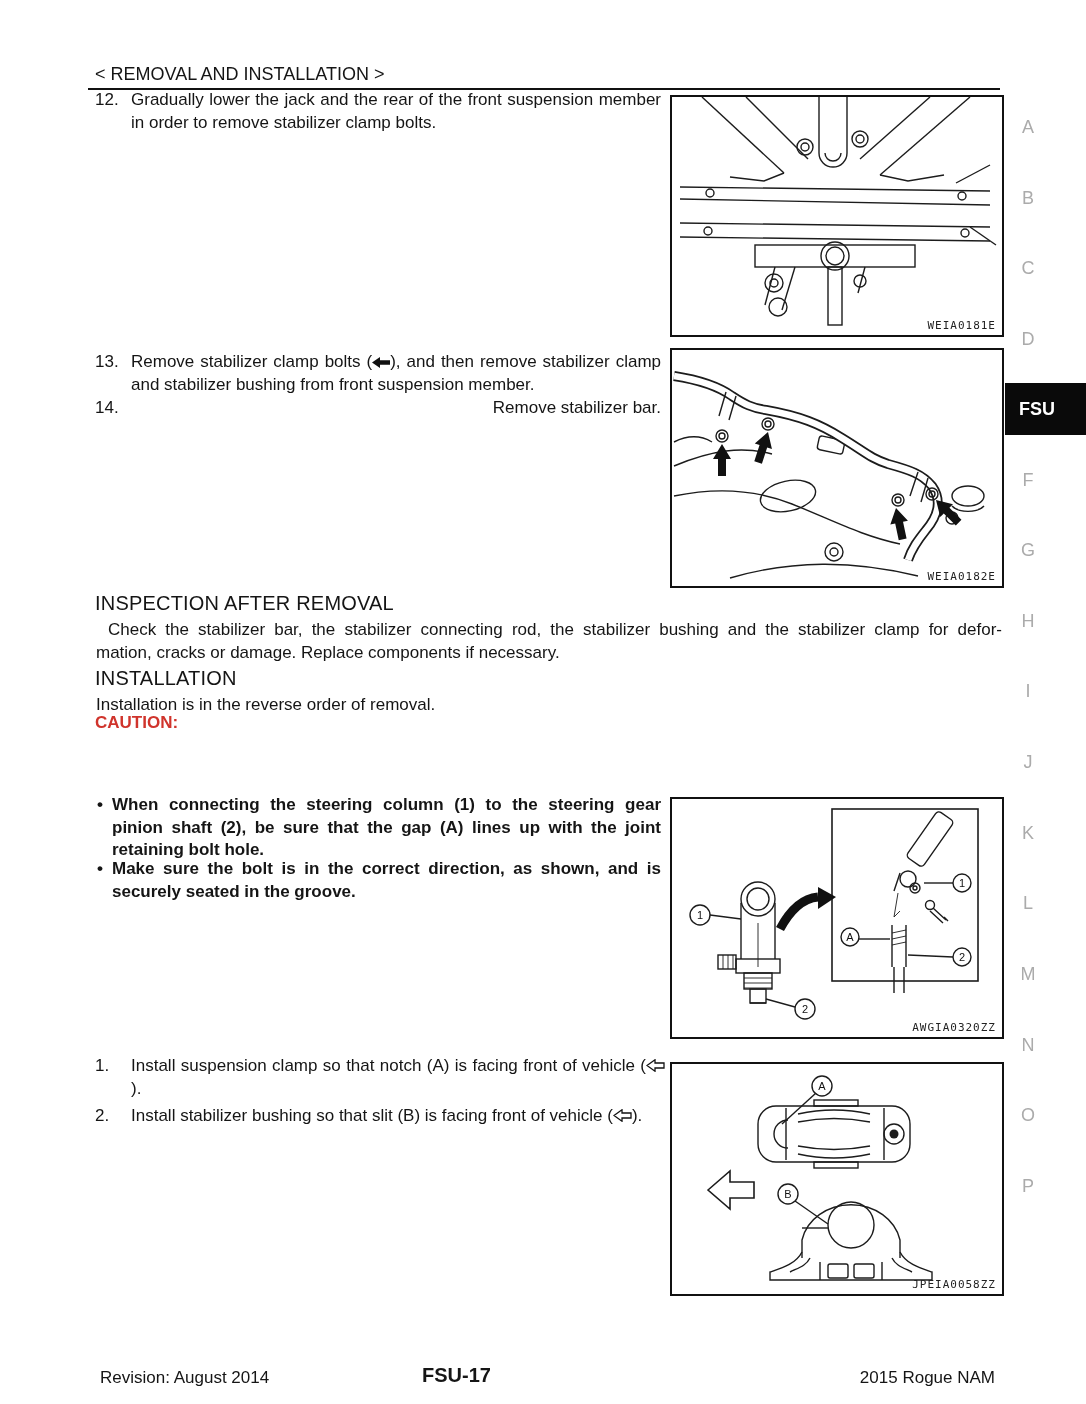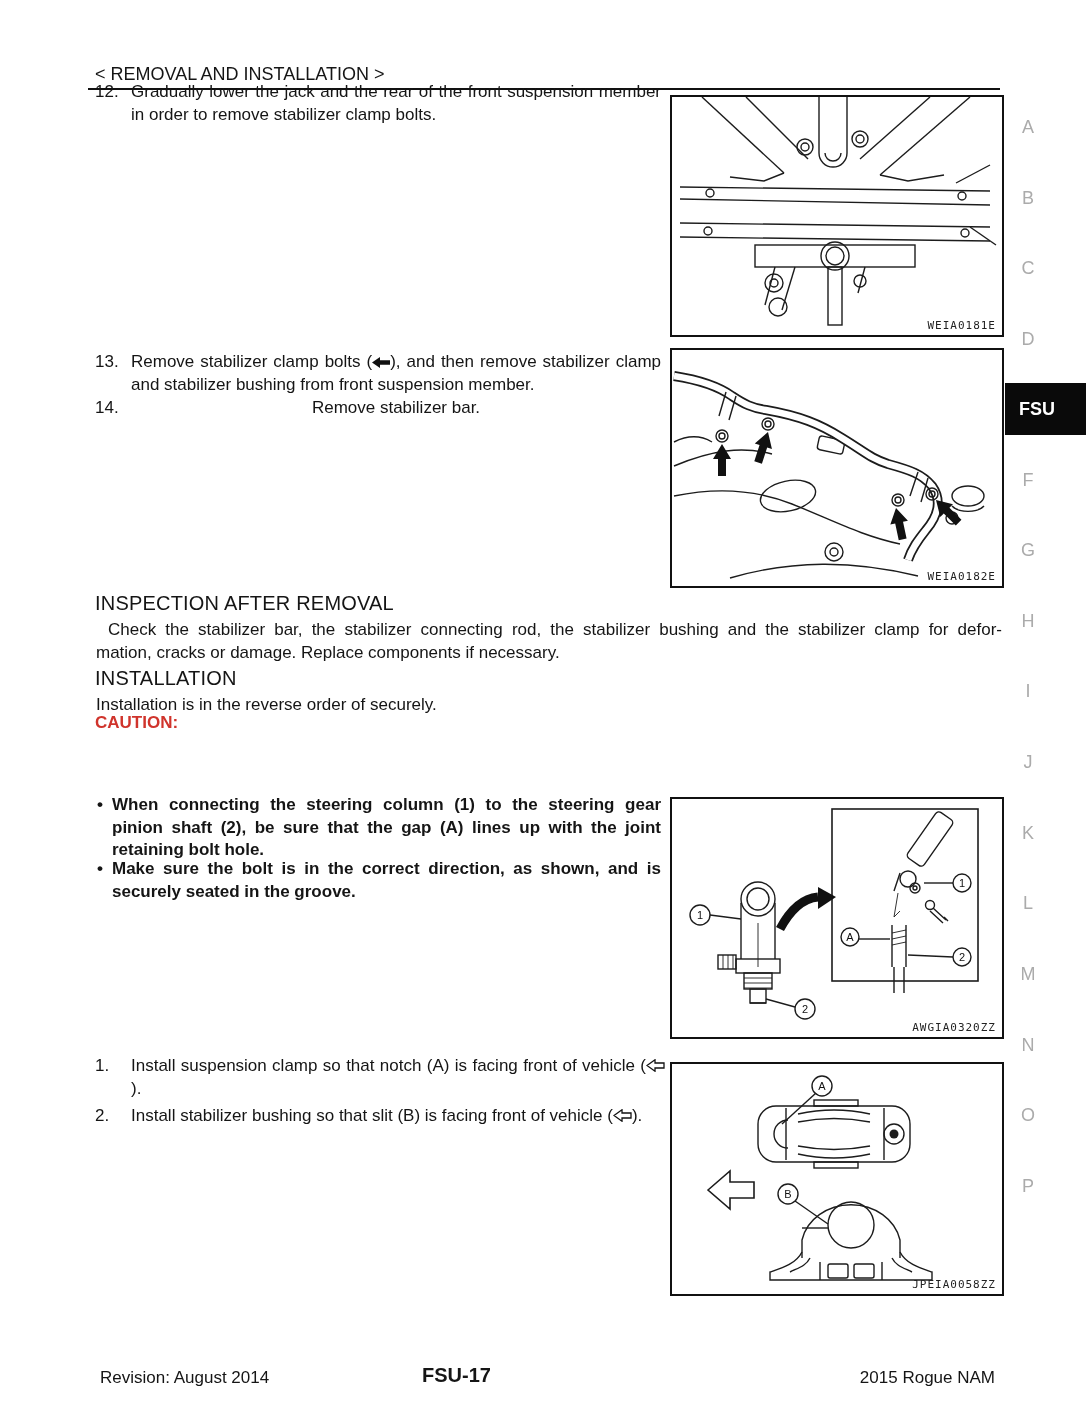--- a/index.html
+++ b/index.html
@@ -37,35 +37,35 @@
   svg text{font-family:"Liberation Sans",sans-serif;font-size:11px;fill:#111;}
 </style>
 </head>
 <body>
 
 <div class="page">
 
   <div class="breadcrumb">&lt; REMOVAL AND INSTALLATION &gt;</div>
   <div class="rule"></div>
 
-  <div class="step" style="top:80px;width:566px;">
+  <div class="step" style="top:88px;width:566px;">
     <span class="num">12.</span>
     <div class="stxt">Gradually lower the jack and the rear of the front suspension member in order to remove stabilizer clamp bolts.</div>
   </div>
 
   <div class="step" style="top:350px;width:566px;">
     <span class="num">13.</span>
     <div class="stxt"><span>Remove stabilizer clamp bolts (</span><svg class="inline-ic" width="18" height="11" viewBox="0 0 18 11">
           <path d="M0,5.5 L8,0 L8,3.3 L18,3.3 L18,7.7 L8,7.7 L8,11 Z" fill="#111"></path>
         </svg><span>), and then remove stabilizer clamp and stabilizer bushing from front suspension member.</span></div>
   </div>
 
   <div class="step" style="top:396px;width:566px;">
     <span class="num">14.</span>
-    <div class="stxt" style="text-align:center;">Remove stabilizer bar.</div>
+    <div class="stxt" style="text-align:right;">Remove stabilizer bar.</div>
   </div>
 
   <figure class="fig" style="top:95px;height:238px;">
     <svg width="326" height="234" viewBox="0 0 326 234">
       <g stroke="#1c1c1c" stroke-width="1.4" fill="none">
         <path d="M30,0 L112,76"></path>
           <path d="M74,0 L136,62"></path>
         <path d="M298,0 L208,78"></path>
           <path d="M258,0 L188,62"></path>
         <path d="M147,0 L147,56"></path>
@@ -145,21 +145,21 @@
     <div class="cap">WEIA0182E</div>
   </figure>
 
   <div class="heading" style="top:592px;">INSPECTION AFTER REMOVAL</div>
   <div class="para" style="top:618px;">
     <div class="jline">Check the stabilizer bar, the stabilizer connecting rod, the stabilizer bushing and the stabilizer clamp for defor-</div>
     <div>mation, cracks or damage. Replace components if necessary.</div>
   </div>
 
   <div class="heading" style="top:667px;">INSTALLATION</div>
-  <div class="para" style="top:693px;">Installation is in the reverse order of securely.</div>
+  <div class="para" style="top:693px;">Installation is in the reverse order of removal.</div>
   <div class="caution" style="top:713px;">CAUTION:</div>
 
   <div class="bullet wnarrow" style="top:794px;">When connecting the steering column (1) to the steering gear pinion shaft (2), be sure that the gap (A) lines up with the joint retaining bolt hole.</div>
   <div class="bullet wnarrow" style="top:858px;">Make sure the bolt is in the correct direction, as shown, and is securely seated in the groove.</div>
 
   <figure class="fig" style="top:797px;height:238px;">
     <svg width="326" height="234" viewBox="0 0 326 234">
       <g stroke="#1c1c1c" stroke-width="1.4" fill="none">
         <rect x="160" y="10" width="146" height="172" stroke-width="1.6"></rect>
         <circle cx="86" cy="100" r="17"></circle>

